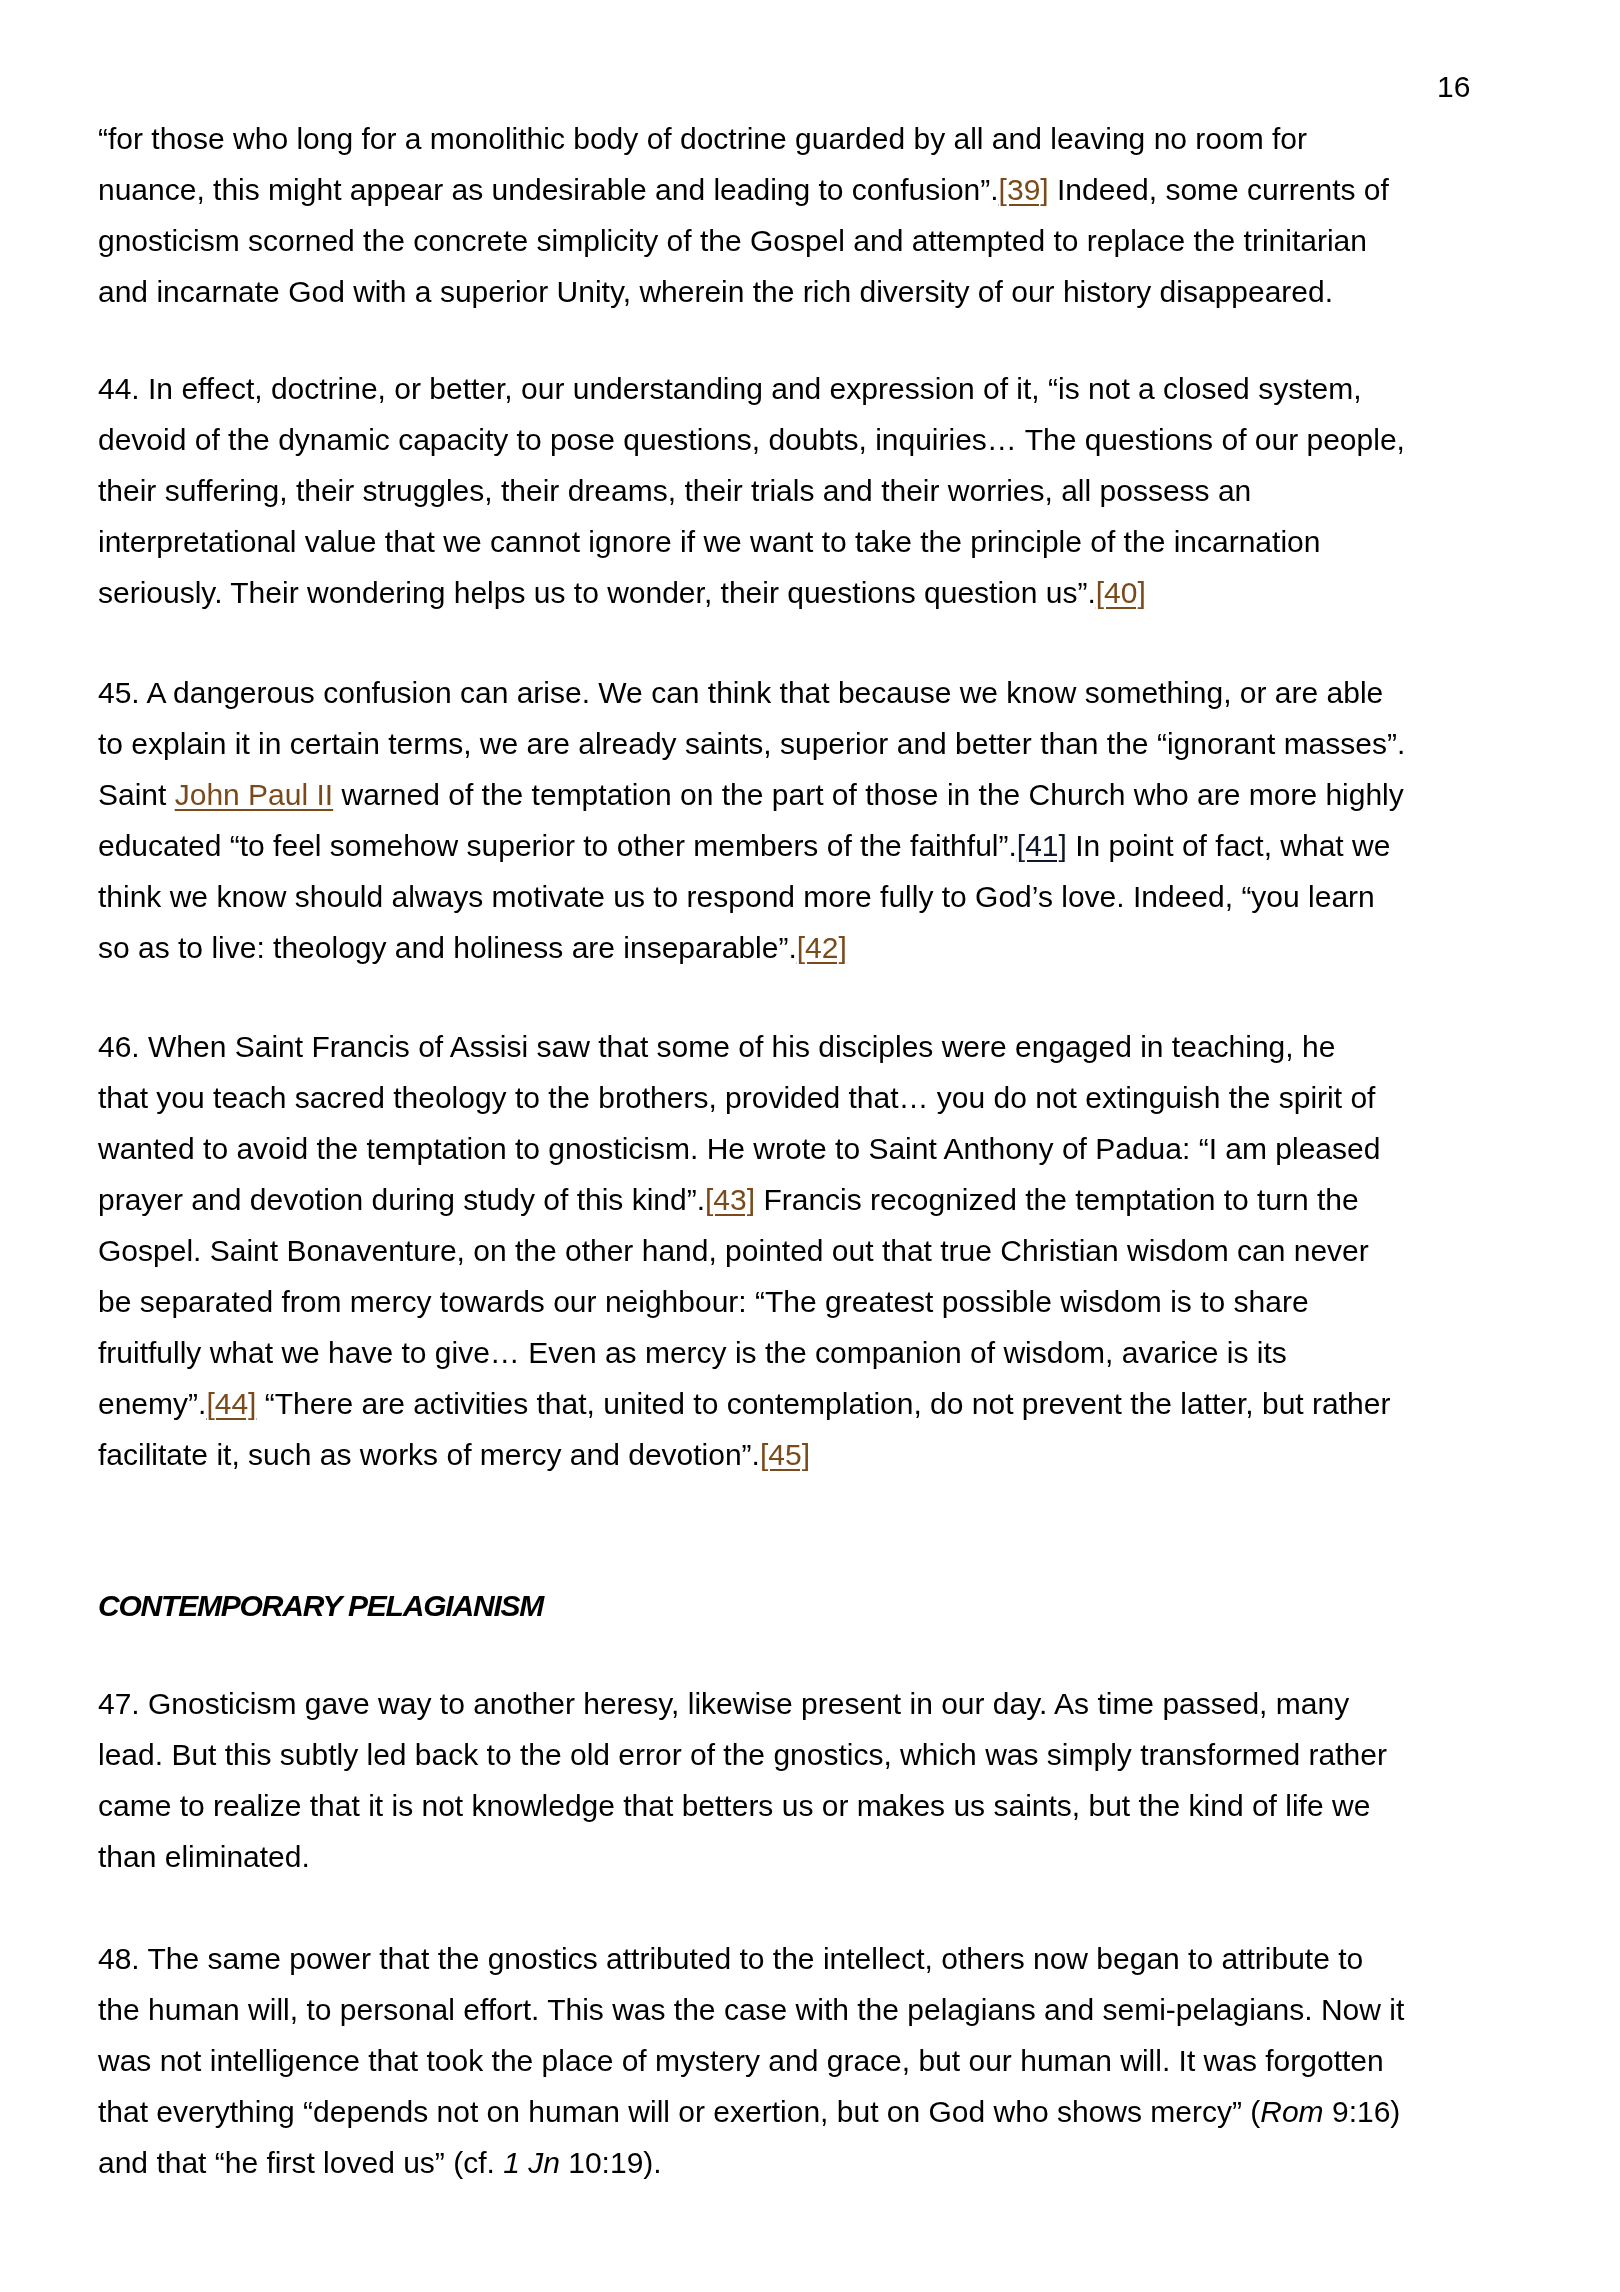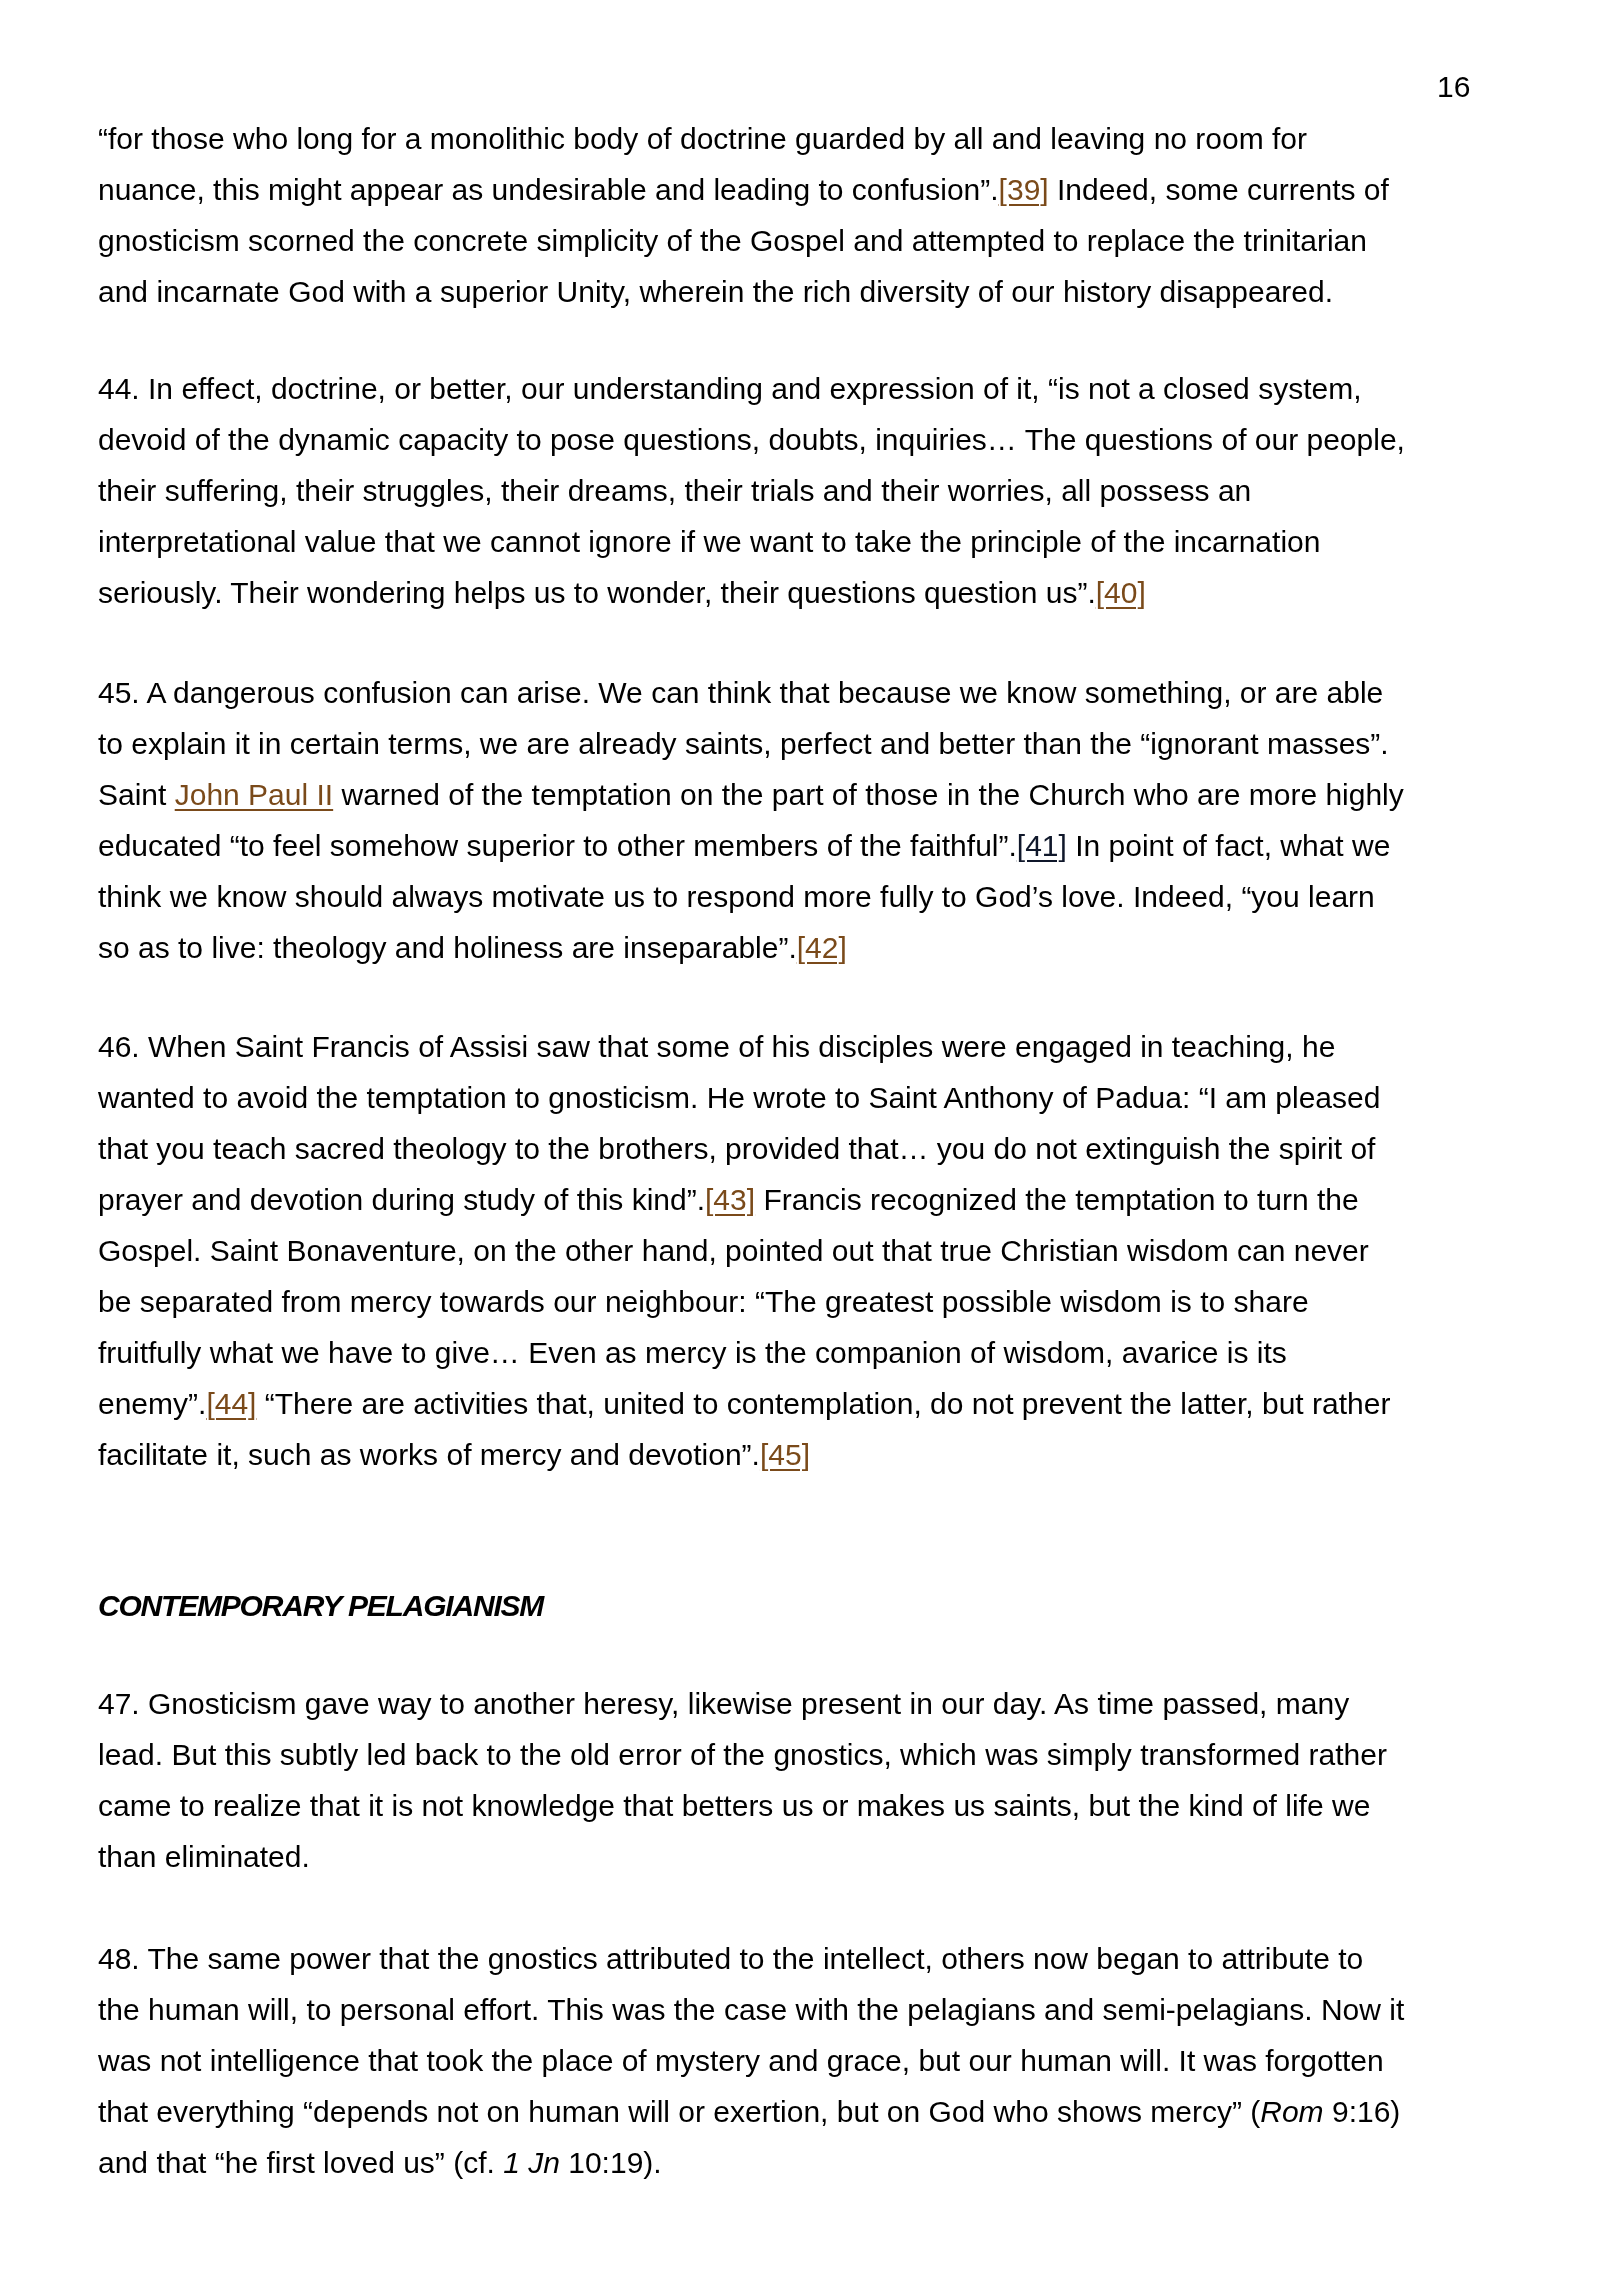--- a/index.html
+++ b/index.html
@@ -29,31 +29,31 @@
 <div class="block" id="p44">
   <span class="line">44. In effect, doctrine, or better, our understanding and expression of it, “is not a closed system,</span>
   <span class="line">devoid of the dynamic capacity to pose questions, doubts, inquiries… The questions of our people,</span>
   <span class="line">their suffering, their struggles, their dreams, their trials and their worries, all possess an</span>
   <span class="line">interpretational value that we cannot ignore if we want to take the principle of the incarnation</span>
   <span class="line"><span>seriously. Their wondering helps us to wonder, their questions question us”.</span><a class="ln" style="color: rgb(122, 74, 26);">[40]</a></span>
 </div>
 
 <div class="block" id="p45">
   <span class="line">45. A dangerous confusion can arise. We can think that because we know something, or are able</span>
-  <span class="line">to explain it in certain terms, we are already saints, perfect and better than the “ignorant masses”.</span>
+  <span class="line">to explain it in certain terms, we are already saints, superior and better than the “ignorant masses”.</span>
   <span class="line"><span>Saint </span><a class="ln" style="color: rgb(122, 74, 26);">John Paul II</a><span> warned of the temptation on the part of those in the Church who are more highly</span></span>
   <span class="line"><span>educated “to feel somehow superior to other members of the faithful”.</span><a class="ln" style="color: #0f172a;">[41]</a><span> In point of fact, what we</span></span>
   <span class="line">think we know should always motivate us to respond more fully to God’s love. Indeed, “you learn</span>
   <span class="line"><span>so as to live: theology and holiness are inseparable”.</span><a class="ln" style="color: rgb(122, 74, 26);">[42]</a></span>
 </div>
 
 <div class="block" id="p46">
   <span class="line">46. When Saint Francis of Assisi saw that some of his disciples were engaged in teaching, he</span>
+  <span class="line">that you teach sacred theology to the brothers, provided that… you do not extinguish the spirit of</span>
   <span class="line">wanted to avoid the temptation to gnosticism. He wrote to Saint Anthony of Padua: “I am pleased</span>
-  <span class="line">that you teach sacred theology to the brothers, provided that… you do not extinguish the spirit of</span>
   <span class="line"><span>prayer and devotion during study of this kind”.</span><a class="ln" style="color: rgb(122, 74, 26);">[43]</a><span> Francis recognized the temptation to turn the</span></span>
   <span class="line">Gospel. Saint Bonaventure, on the other hand, pointed out that true Christian wisdom can never</span>
   <span class="line">be separated from mercy towards our neighbour: “The greatest possible wisdom is to share</span>
   <span class="line">fruitfully what we have to give… Even as mercy is the companion of wisdom, avarice is its</span>
   <span class="line"><span>enemy”.</span><a class="ln" style="color: rgb(122, 74, 26);">[44]</a><span> “There are activities that, united to contemplation, do not prevent the latter, but rather</span></span>
   <span class="line"><span>facilitate it, such as works of mercy and devotion”.</span><a class="ln" style="color: rgb(122, 74, 26);">[45]</a></span>
 </div>
 
 <div class="heading">CONTEMPORARY PELAGIANISM</div>
 

